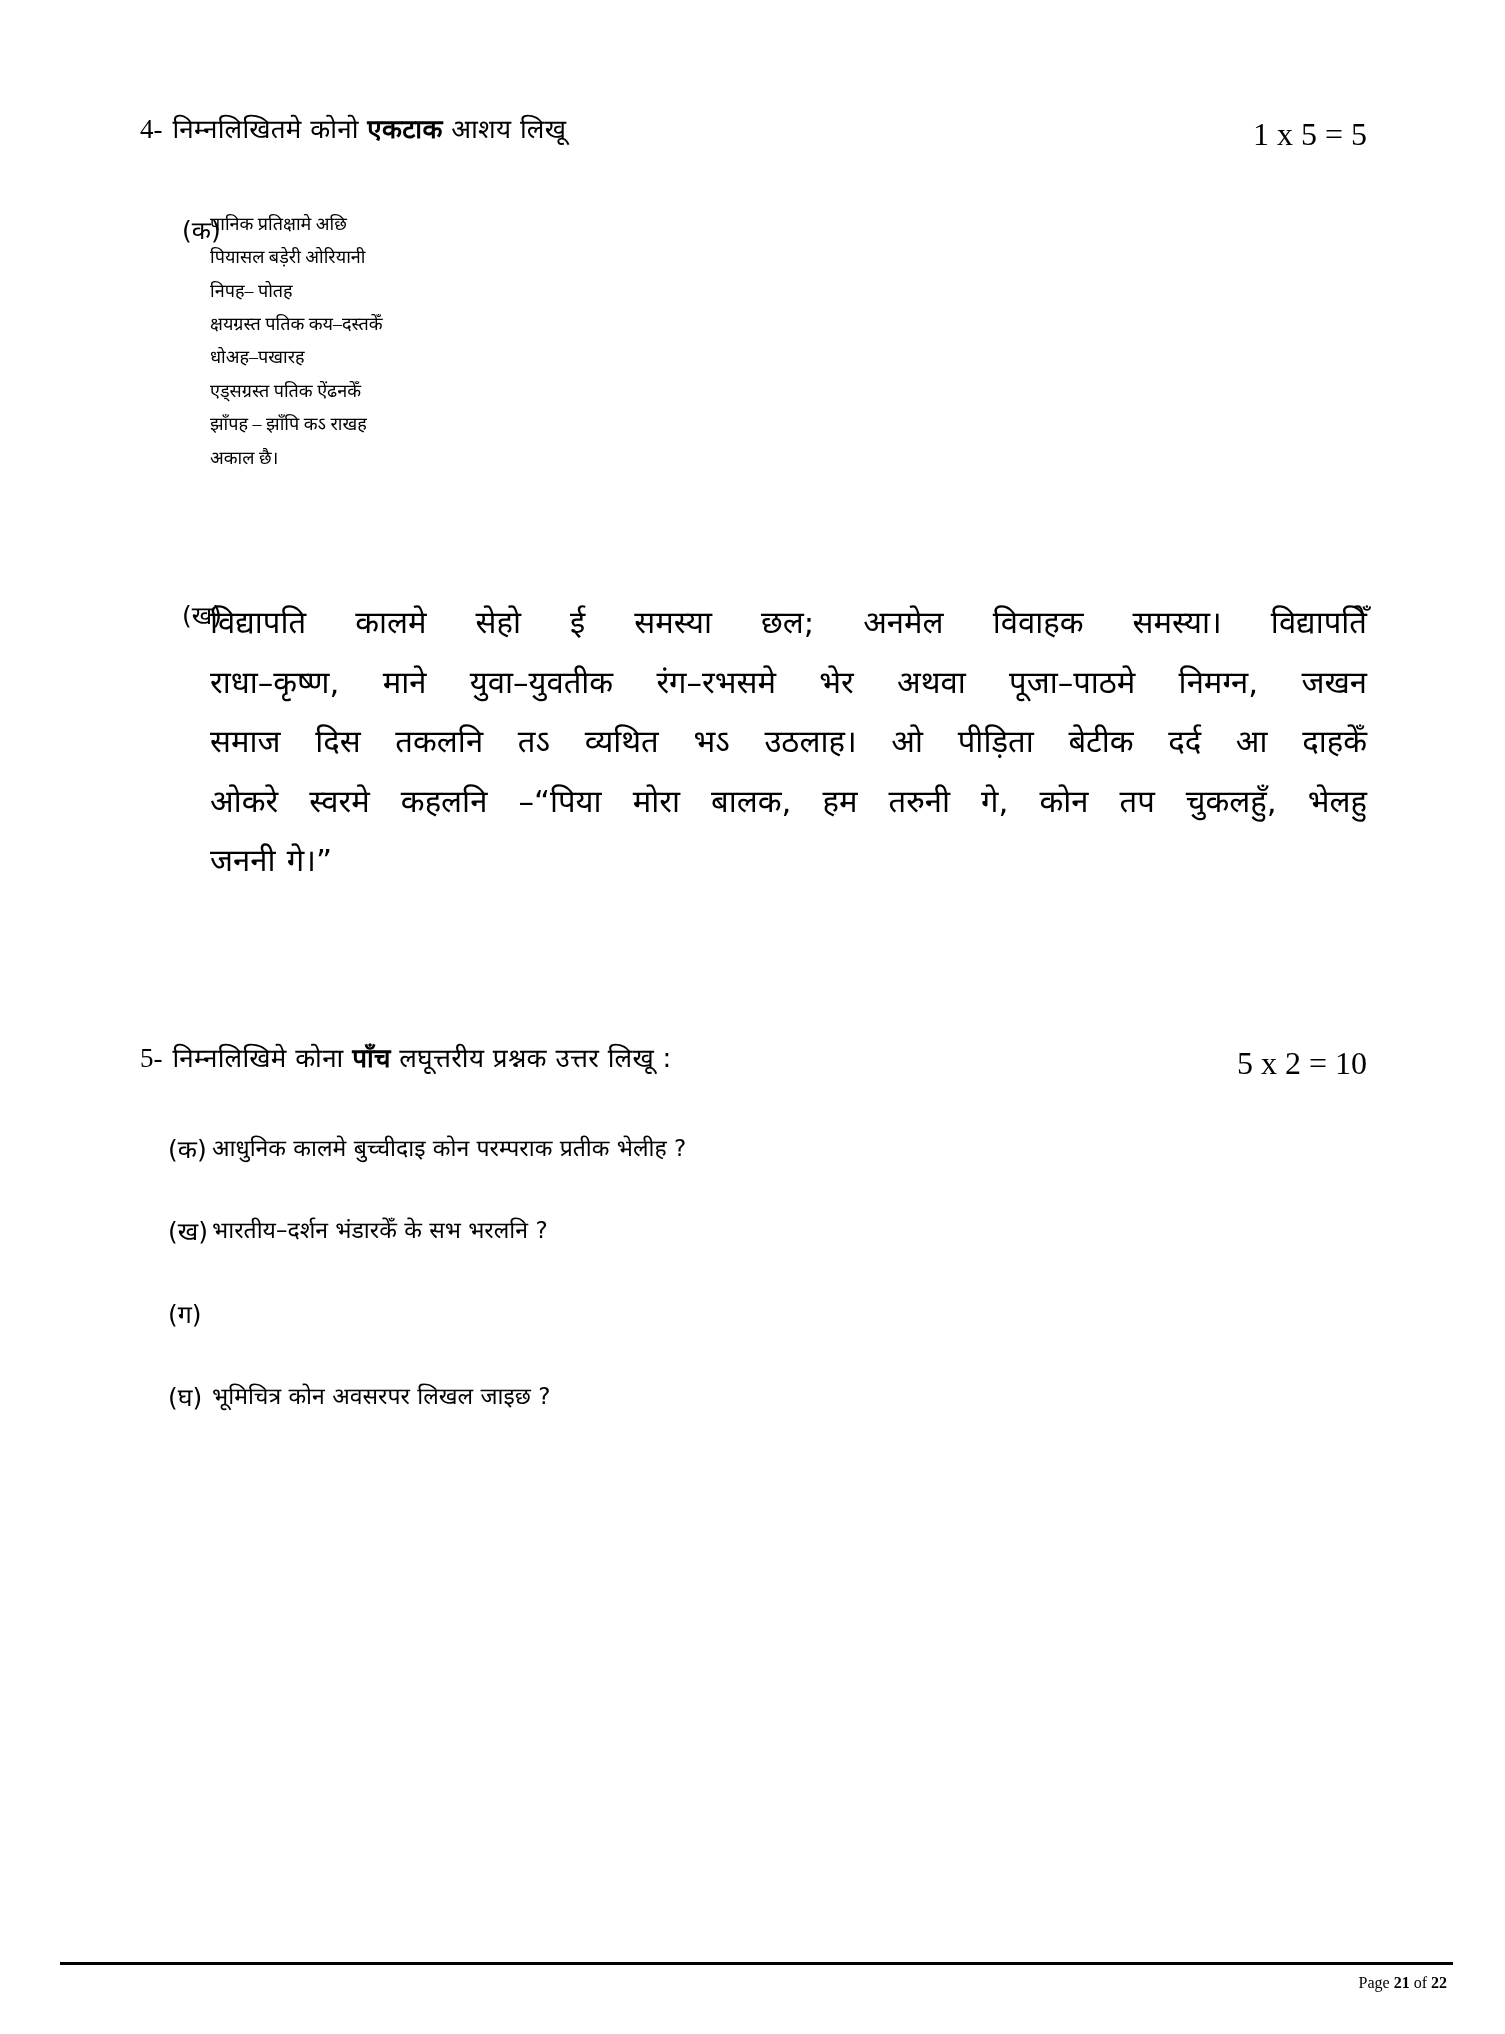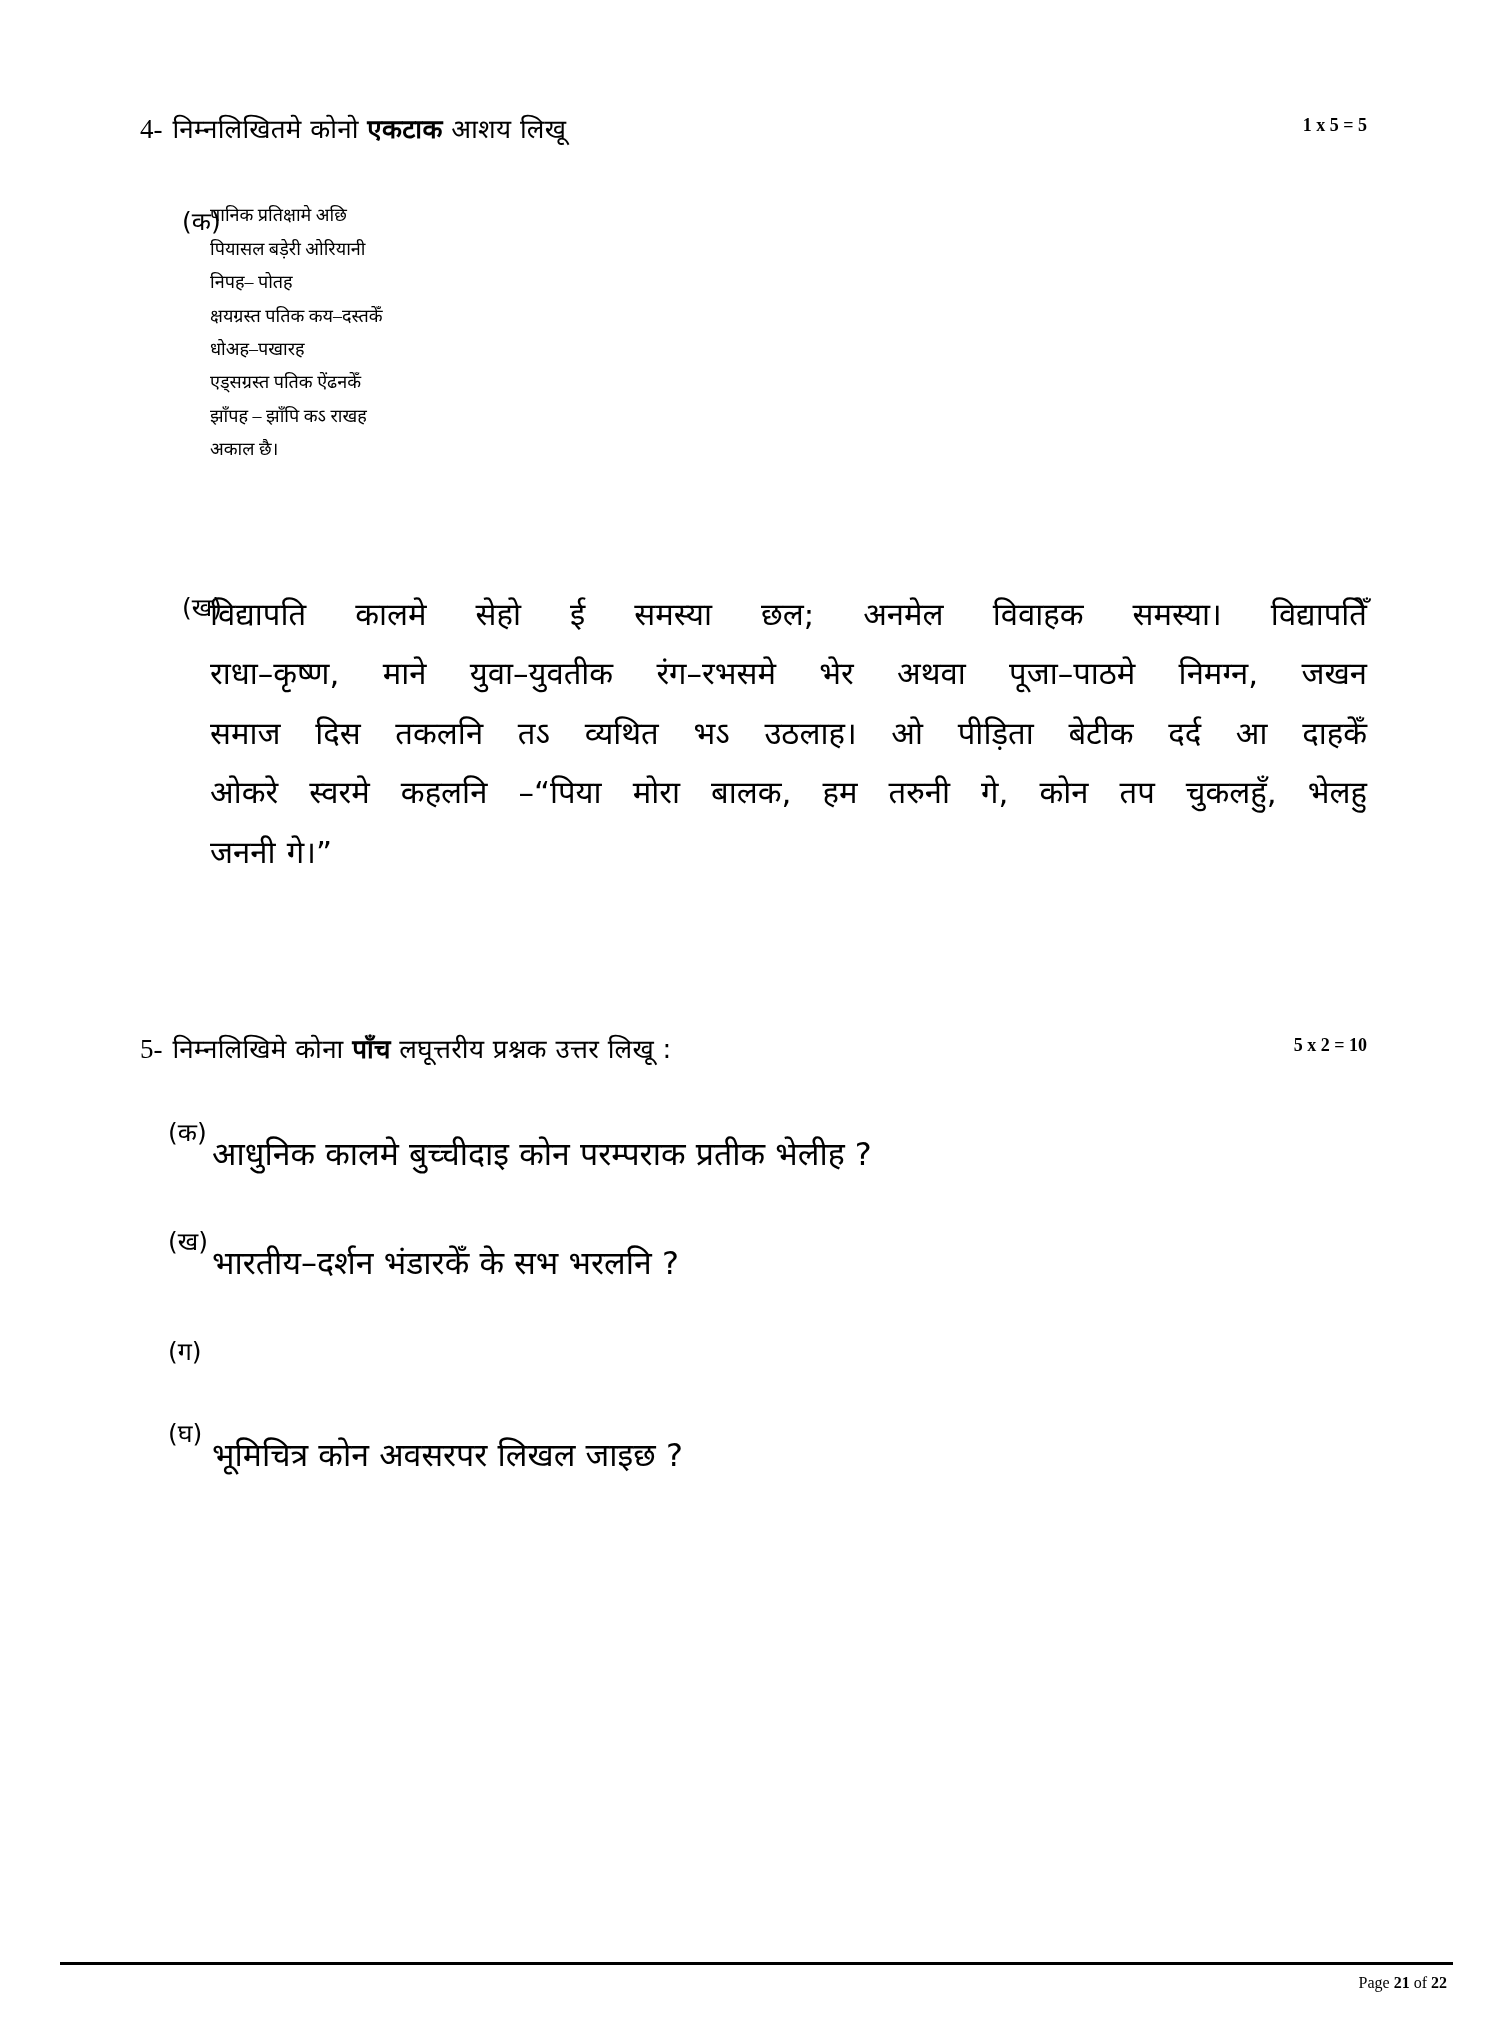--- a/index.html
+++ b/index.html
@@ -57,25 +57,24 @@
     line-height: 1.35;
     letter-spacing: 0.3px;
     white-space: nowrap;
   }
   .q-text .bold {
     font-weight: bold;
     text-align: right;
   }
   .q-marks {
     font-family: "Liberation Serif", "DejaVu Serif", serif;
-    font-size: 18px;
+    font-size: 32px;
     line-height: 1.3;
     white-space: nowrap;
     padding-top: 2px;
-    font-weight: bold;
   }
 
   
   .sub-list {
     margin-top: 52px;
   }
   .sub-item {
     display: flex;
     align-items: flex-start;
     margin-bottom: 0;
@@ -136,24 +135,23 @@
   }
   .q5-label {
     font-family: "DejaVu Sans", "Liberation Sans", sans-serif;
     font-size: 25px;
     line-height: 1.55;
     flex: 0 0 72px;
     padding-left: 28px;
   }
   .q5-text {
     font-family: "DejaVu Sans", "Liberation Sans", sans-serif;
-    font-size: 32px;
+    font-size: 23px;
     line-height: 1.55;
     white-space: nowrap;
-    margin-top: 16px;
   }
 
   
   .footer {
     position: absolute;
     left: 60px;
     right: 52px;
     bottom: 42px;
   }
   .footer-rule {

